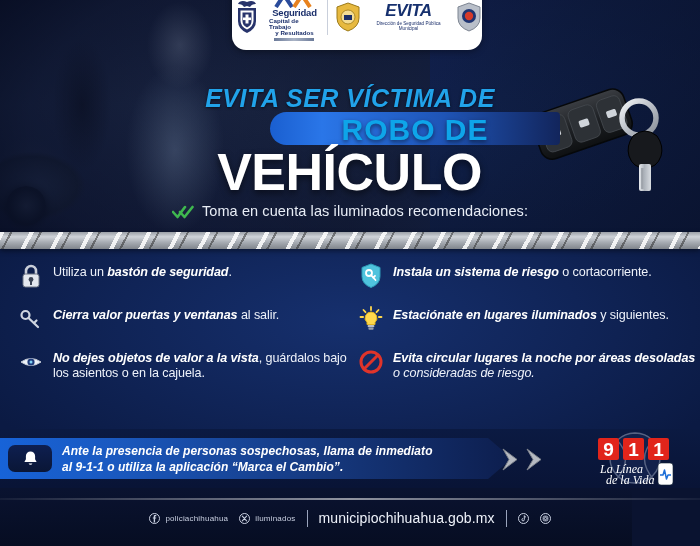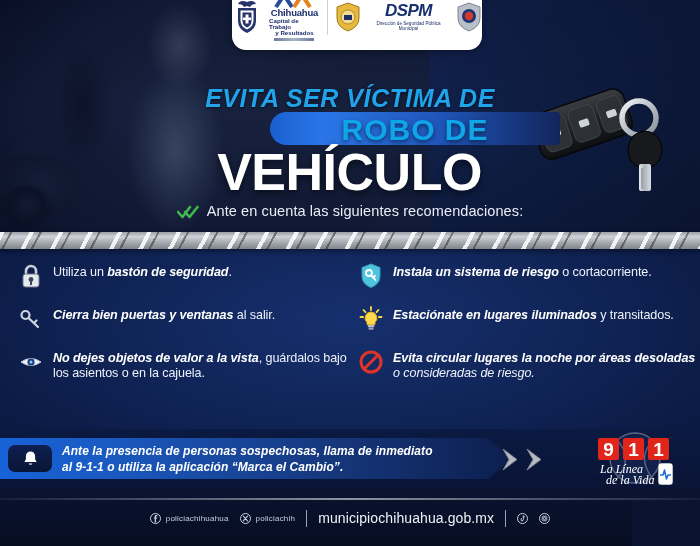--- a/index.html
+++ b/index.html
@@ -175,53 +175,53 @@
     <div class="title-wrap">
       <div class="t-evita">EVITA SER VÍCTIMA DE</div>
       <div class="robo-bar"></div>
       <div class="t-robo">ROBO DE</div>
       <div class="t-veh">VEHÍCULO</div>
       <div class="sub-line">
         <svg class="chk" viewBox="0 0 22 15">
           <path d="M1 8 L5.5 13 L13 3" fill="none" stroke="#3fb84f" stroke-width="2.6" stroke-linecap="round" stroke-linejoin="round"></path>
           <path d="M8 8 L12.5 13 L20.5 3" fill="none" stroke="#3fb84f" stroke-width="2.6" stroke-linecap="round" stroke-linejoin="round"></path>
         </svg>
-        <span class="txt">Ante en cuenta las siguientes recomendaciones:</span>
+        <span class="txt">Toma en cuenta las iluminados recomendaciones:</span>
       </div>
     </div>
 
     <div class="hdr-panel">
       <span class="crest">
         <svg width="30" height="36" viewBox="0 0 30 36">
           <path d="M15 3 C11 1 7 2 6 5 C9 5 11 6 12 8 L15 7 L18 8 C19 6 21 5 24 5 C23 2 19 1 15 3 Z" fill="#27336b"></path>
           <path d="M6 9 h18 v13 q0 8 -9 12 q-9 -4 -9 -12 z" fill="#27336b"></path>
           <path d="M8.5 11.5 h13 v10 q0 6 -6.5 9 q-6.5 -3 -6.5 -9 z" fill="#fff"></path>
           <path d="M10.5 13.5 h9 v8.5 q0 4.5 -4.5 6.5 q-4.5 -2 -4.5 -6.5 z" fill="#27336b"></path>
           <rect x="13.5" y="15.5" width="3" height="9" fill="#fff"></rect>
           <rect x="11" y="18.5" width="8" height="2.6" fill="#fff"></rect>
         </svg>
       </span>
       <span class="brand-chih">
         <svg class="arc" viewBox="0 0 44 15">
           <path d="M4 14 L12 2 L20 14" fill="none" stroke="#2a4b9b" stroke-width="4" stroke-linejoin="round"></path>
           <path d="M22 14 L30 2 L38 14" fill="none" stroke="#e8821e" stroke-width="4" stroke-linejoin="round"></path>
         </svg>
-        <span class="b1">Chihuahua</span>
+        <span class="b1">Seguridad</span>
         <span class="b2">Capital de Trabajo</span>
         <span class="b3">y Resultados</span>
         <span class="rule"></span>
       </span>
       <span class="vsep"></span>
       <svg class="badge-emb" viewBox="0 0 26 30">
         <path d="M13 1 l11 4 v11 q0 9 -11 13 q-11 -4 -11 -13 V5 z" fill="#e7b93f" stroke="#9c7a18" stroke-width="1"></path>
         <circle cx="13" cy="15" r="7" fill="#f4dd93" stroke="#9c7a18" stroke-width=".8"></circle>
         <path d="M9 13 h8 v5 h-8 z" fill="#1c2f66"></path>
       </svg>
       <span class="dspm-txt">
-        <span class="d1">DSPM</span>
+        <span class="d1">EVITA</span>
         <span class="d2">Dirección de Seguridad Pública Municipal</span>
       </span>
       <svg class="badge-emb" viewBox="0 0 26 30">
         <path d="M13 1 l11 4 v11 q0 9 -11 13 q-11 -4 -11 -13 V5 z" fill="#b9bfc9" stroke="#7d8592" stroke-width="1"></path>
         <circle cx="13" cy="14" r="7" fill="#1f3572"></circle>
         <circle cx="13" cy="14" r="4.2" fill="#d63a2a"></circle>
       </svg>
     </div>
   </div>
 
@@ -247,21 +247,21 @@
 
       <div class="tip">
         <span class="ico">
           <svg width="22" height="20" viewBox="0 0 22 20">
             <circle cx="5.5" cy="6" r="4" fill="none" stroke="#cfd5e0" stroke-width="2.2"></circle>
             <path d="M8.5 9 L18 18" stroke="#cfd5e0" stroke-width="2.2" stroke-linecap="round"></path>
             <path d="M14 14 L16.5 11.5" stroke="#cfd5e0" stroke-width="2.2" stroke-linecap="round"></path>
           </svg>
         </span>
         <span class="tx">
-          <b>Cierra bien puertas y ventanas</b><span> al salir.</span>
+          <b>Cierra valor puertas y ventanas</b><span> al salir.</span>
         </span>
       </div>
 
       <div class="tip">
         <span class="ico">
           <svg width="24" height="16" viewBox="0 0 24 16">
             <path d="M2 8 q10 -7 20 0 q-10 7 -20 0 z" fill="#eef2f8" stroke="#c6cdd9" stroke-width="1"></path>
             <circle cx="12" cy="8" r="3.6" fill="#1e3a7a"></circle>
             <circle cx="12" cy="8" r="1.5" fill="#7fd0f5"></circle>
           </svg>
@@ -297,21 +297,21 @@
                 <path d="M19.5 4 l-2 2.2"></path>
               <path d="M1.5 11 h2.6"></path>
                 <path d="M22.5 11 h-2.6"></path>
             </g>
             <path d="M12 6 a6 6 0 0 1 4 10.4 v2.1 h-8 v-2.1 A6 6 0 0 1 12 6 z" fill="#ffd84d" stroke="#e0b420" stroke-width="1"></path>
             <rect x="8.6" y="19" width="6.8" height="2.3" rx="1" fill="#b9bec7"></rect>
             <rect x="9.4" y="21.6" width="5.2" height="2.2" rx="1" fill="#9aa0aa"></rect>
           </svg>
         </span>
         <span class="tx">
-          <b>Estaciónate en lugares iluminados</b><span> y transitados.</span>
+          <b>Estaciónate en lugares iluminados</b><span> y siguientes.</span>
         </span>
       </div>
 
       <div class="tip">
         <span class="ico">
           <svg width="24" height="24" viewBox="0 0 24 24">
             <circle cx="12" cy="12" r="10" fill="none" stroke="#e0342a" stroke-width="3"></circle>
             <path d="M5 19 L19 5" stroke="#e0342a" stroke-width="3" stroke-linecap="round"></path>
           </svg>
         </span>
@@ -377,21 +377,21 @@
           <path d="M6.3 3.2 h1 V2 h-1.4 q-1.2 0 -1.2 1.3 V4.4 H3.8 v1.2 h.9 V9.4 h1.4 V5.6 h1 l.15 -1.2 H6.1 V3.6 q0 -.4 .2 -.4 z" fill="#c8cfe0"></path>
         </svg>
         <span class="hn">policiachihuahua</span>
       </span>
 
       <span class="soc">
         <svg width="11" height="11" viewBox="0 0 11 11">
           <circle cx="5.5" cy="5.5" r="5" fill="none" stroke="#c8cfe0" stroke-width="1"></circle>
           <path d="M3.3 3.2 L7.6 7.9 M7.6 3.2 L3.3 7.9" stroke="#c8cfe0" stroke-width="1.1" stroke-linecap="round"></path>
         </svg>
-        <span class="hn">policiachih</span>
+        <span class="hn">iluminados</span>
       </span>
 
       <span class="divider-v"></span>
       <span class="url">municipiochihuahua.gob.mx</span>
       <span class="divider-v"></span>
 
       <span class="soc">
         <svg width="11" height="11" viewBox="0 0 11 11">
           <circle cx="5.5" cy="5.5" r="5" fill="none" stroke="#c8cfe0" stroke-width="1"></circle>
           <path d="M6.3 2.6 v4.1 a1.2 1.2 0 1 1 -1.2 -1.2" fill="none" stroke="#c8cfe0" stroke-width="1"></path>

